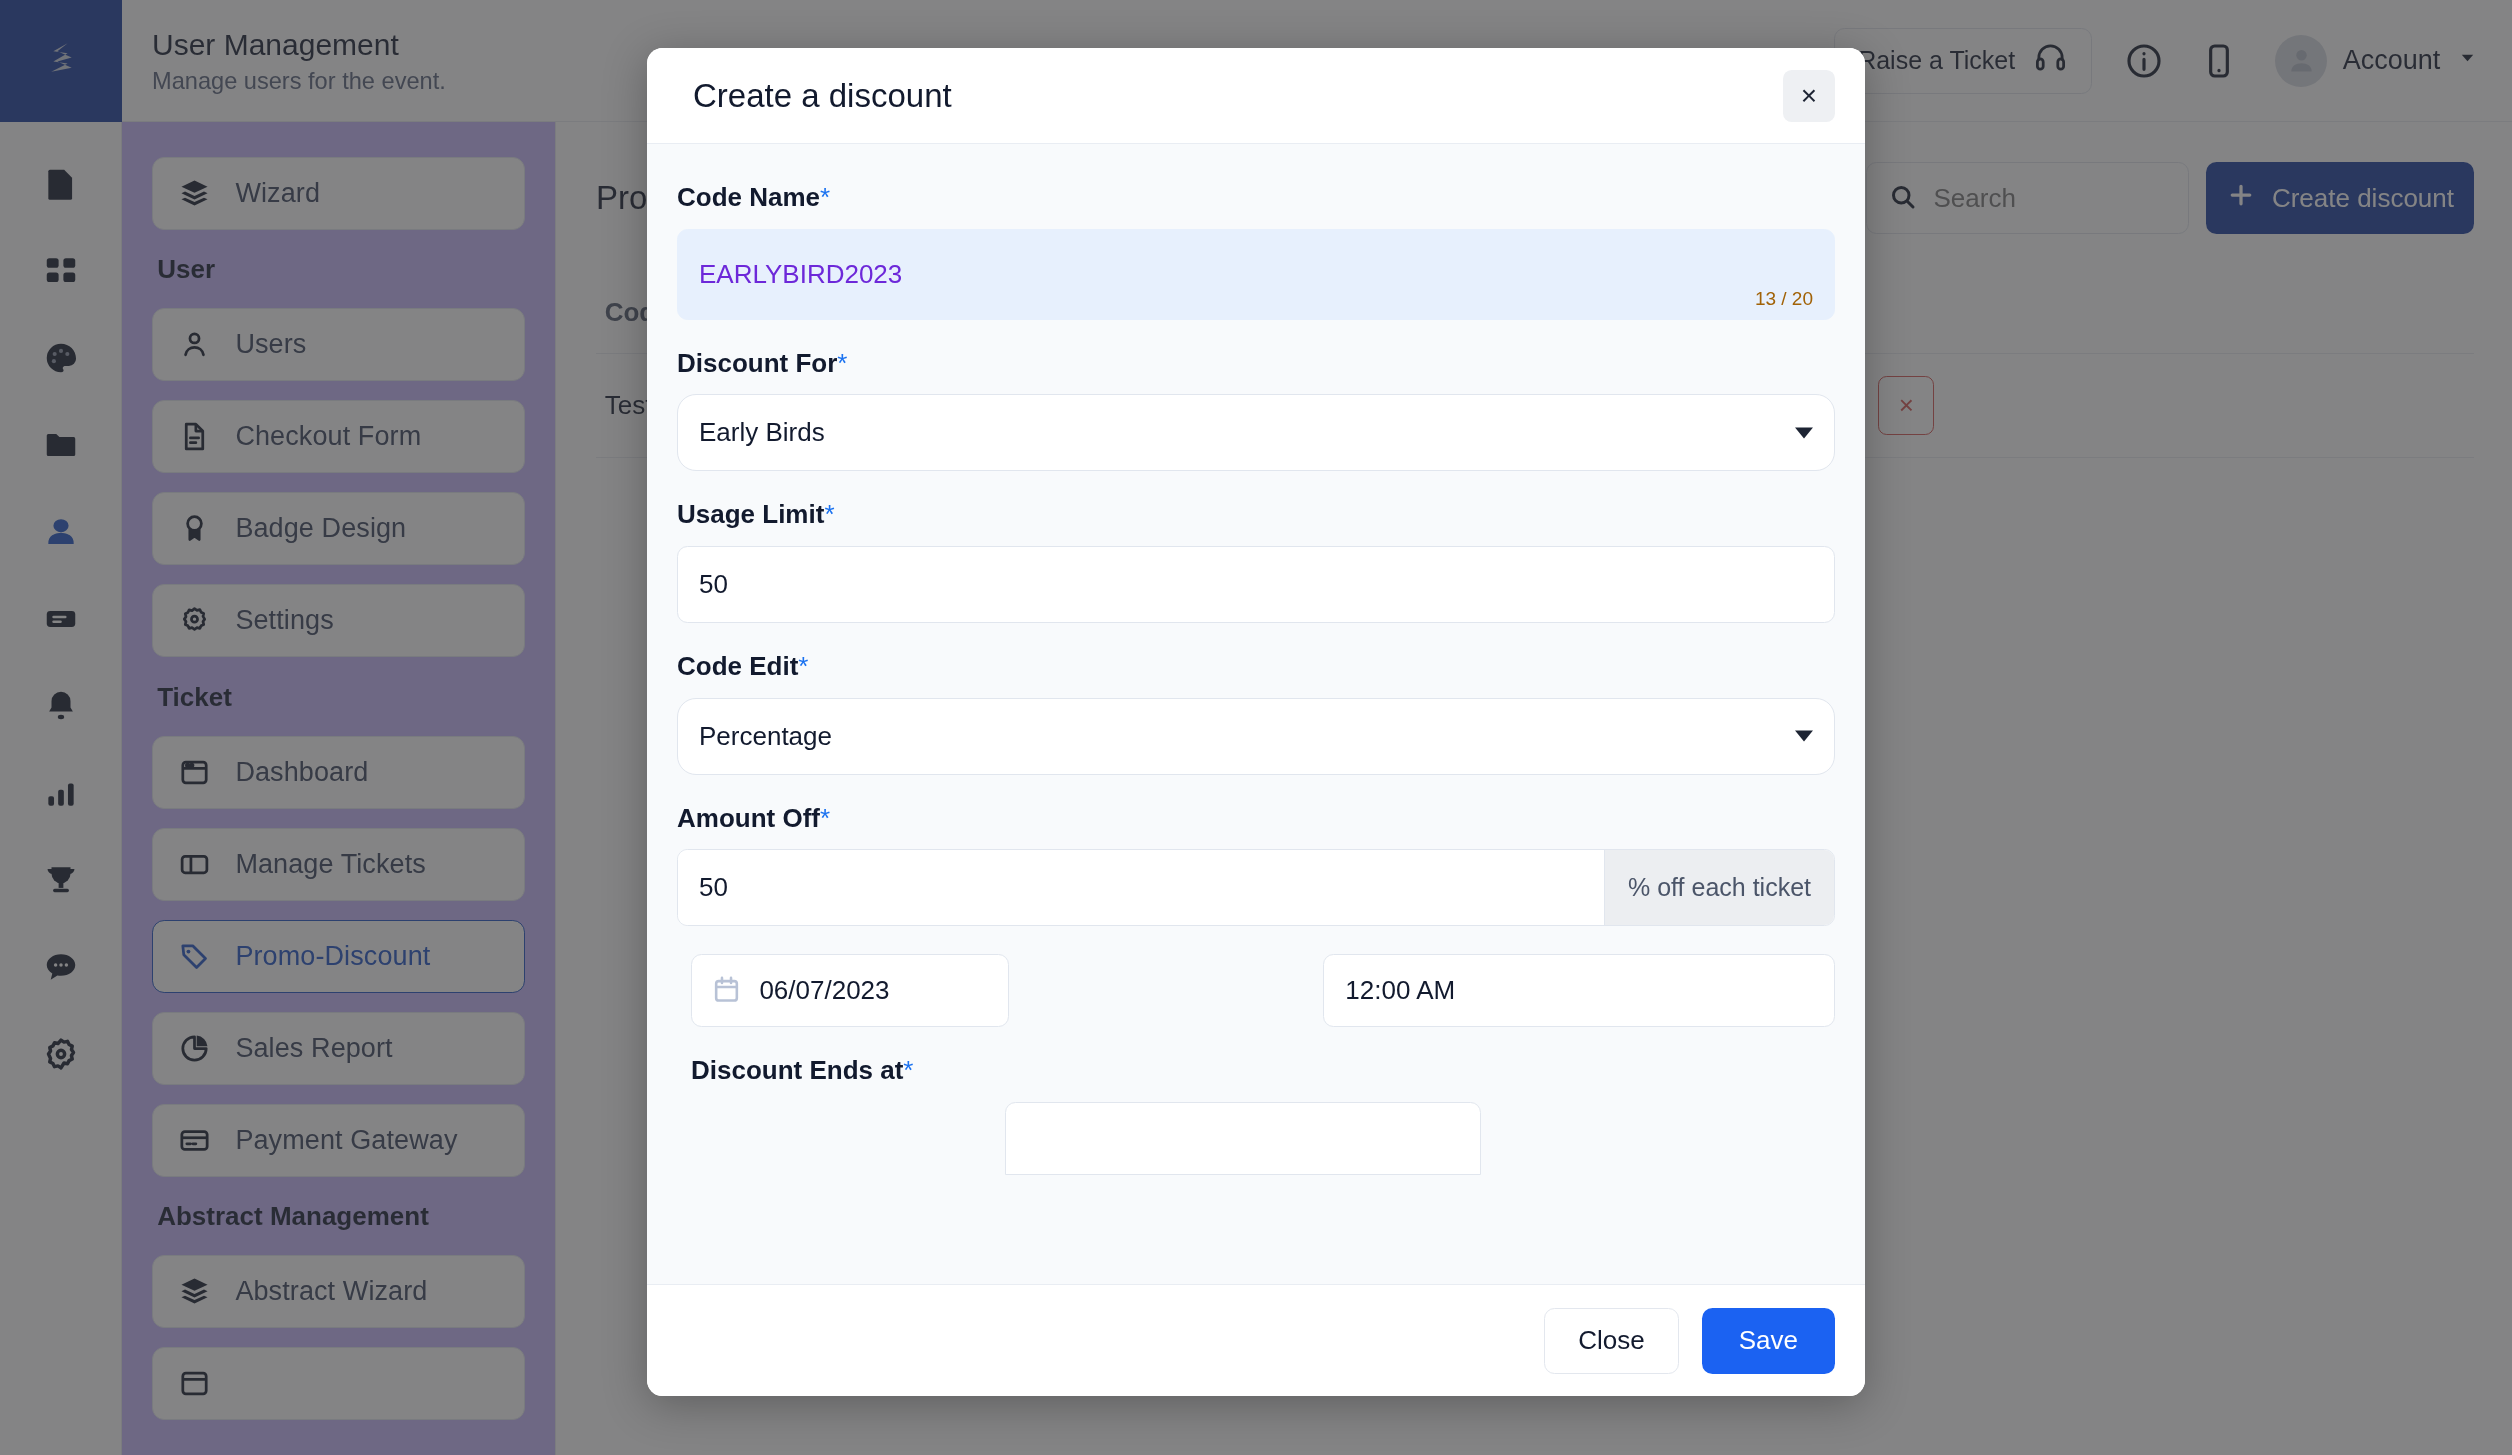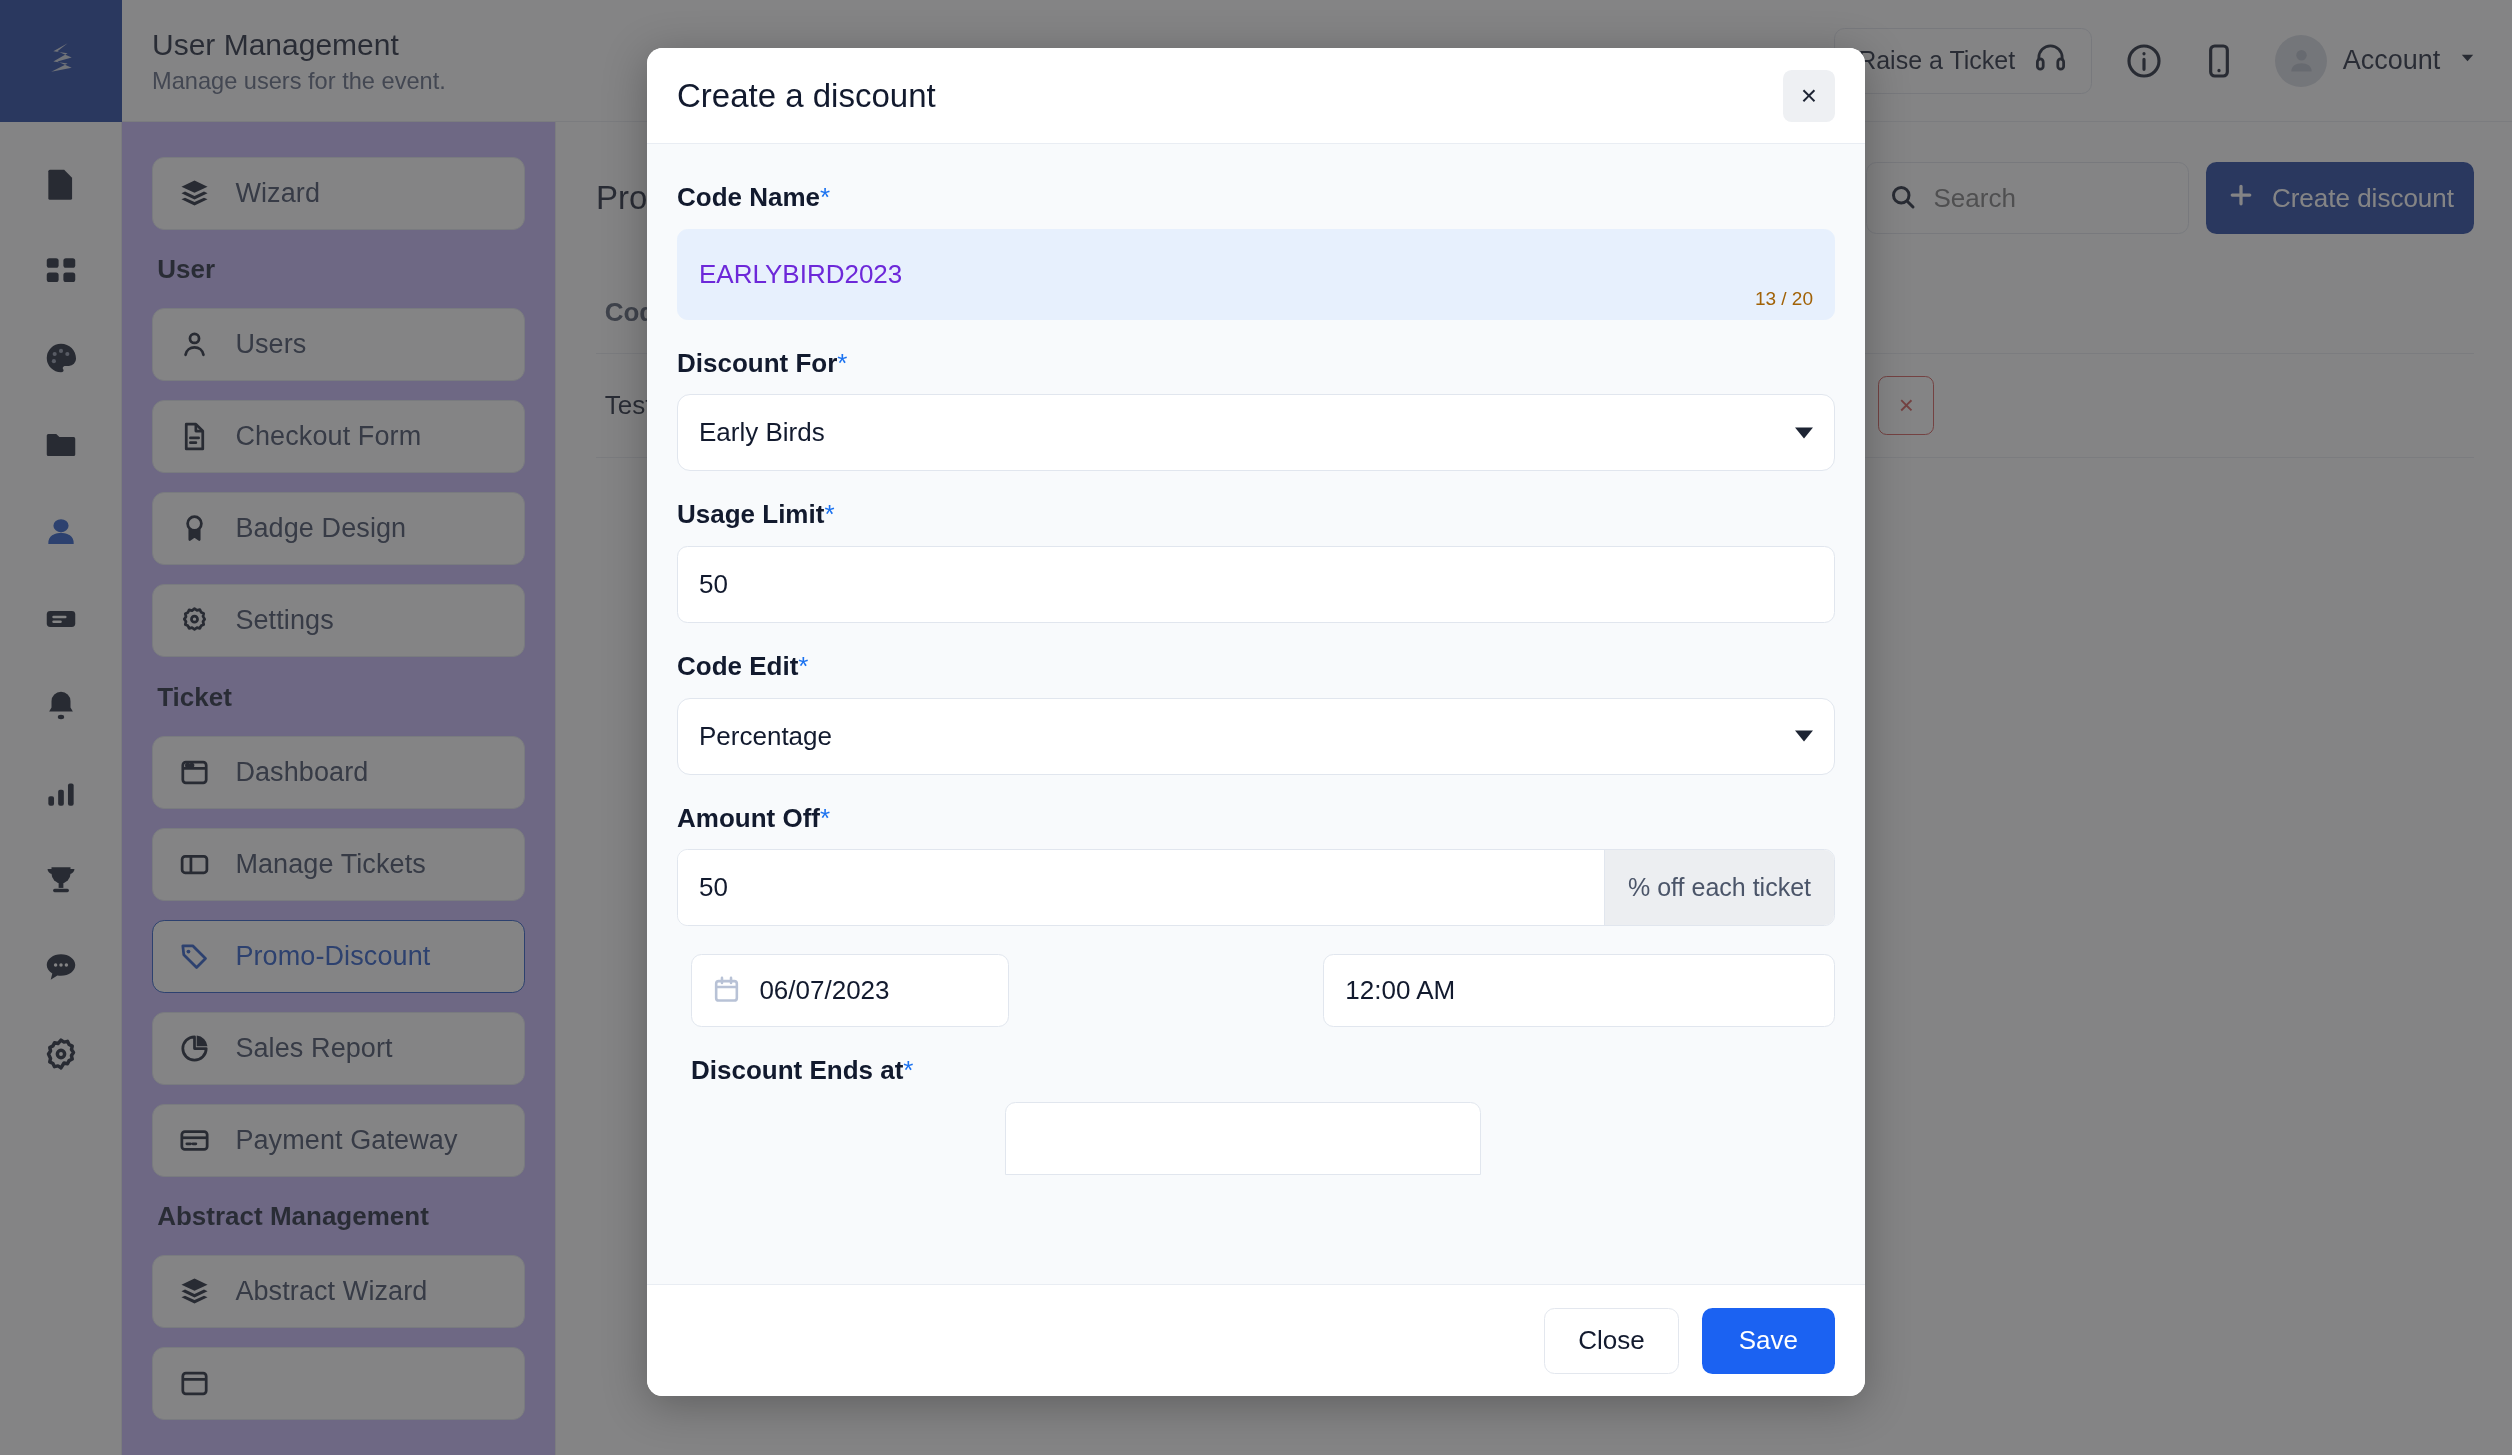--- a/index.html
+++ b/index.html
@@ -137,21 +137,21 @@
     position: absolute; left: 647px; top: 48px; width: 1218px; height: 1348px;
     background: #ffffff; border-radius: 15.7px;
     box-shadow: 0 8.7px 44px rgba(0,0,0,.28);
     display: flex; flex-direction: column; overflow: hidden;
   }
   .modal-head {
     height: 96px; flex: 0 0 96px;
     display: flex; align-items: center; justify-content: space-between;
     padding: 0 30px 0 30px; border-bottom: 1.7px solid #e9edf3; background: #fff;
   }
-  .modal-title { font-size: 33px; color: #121a2e; }
+  .modal-title { font-size: 33px; color: #121a2e; margin-left: 16px; }
   .modal-close {
     width: 52px; height: 52px; border-radius: 8.7px; border: none;
     background: #eef0f3; color: #1d2433; font-size: 28px; cursor: pointer;
     display: flex; align-items: center; justify-content: center;
     font-family: "Liberation Sans", sans-serif; line-height: 1;
   }
   .modal-body {
     flex: 1 1 auto; background: #f8fafc; padding: 38px 30px 0 30px;
     overflow: hidden; position: relative;
   }
@@ -175,21 +175,21 @@
     border: none; background: transparent; outline: none;
     font-size: 26px; color: #6d28d9; width: 100%; padding: 0;
     font-family: "Liberation Sans", sans-serif;
   }
   .char-count {
     position: absolute; right: 21px; bottom: 8.7px;
     font-size: 19px; color: #a16207;
   }
   .fselect {
     position: relative; width: 100%; height: 77px;
-    border: 1.7px solid #e1e6ee; border-radius: 13px; background: #fff;
+    border: 1.7px solid #e1e6ee; border-radius: 19px; background: #fff;
     display: flex; align-items: center; padding: 0 21px; cursor: pointer;
   }
   .fselect .sv { font-size: 26px; color: #121a2e; }
   .fselect .chev {
     position: absolute; right: 21px; top: 50%; transform: translateY(-50%);
     width: 0; height: 0; border-left: 9.6px solid transparent;
     border-right: 9.6px solid transparent; border-top: 11.3px solid #1d2433;
   }
   .amount-row {
     display: flex; width: 100%; height: 77px;

